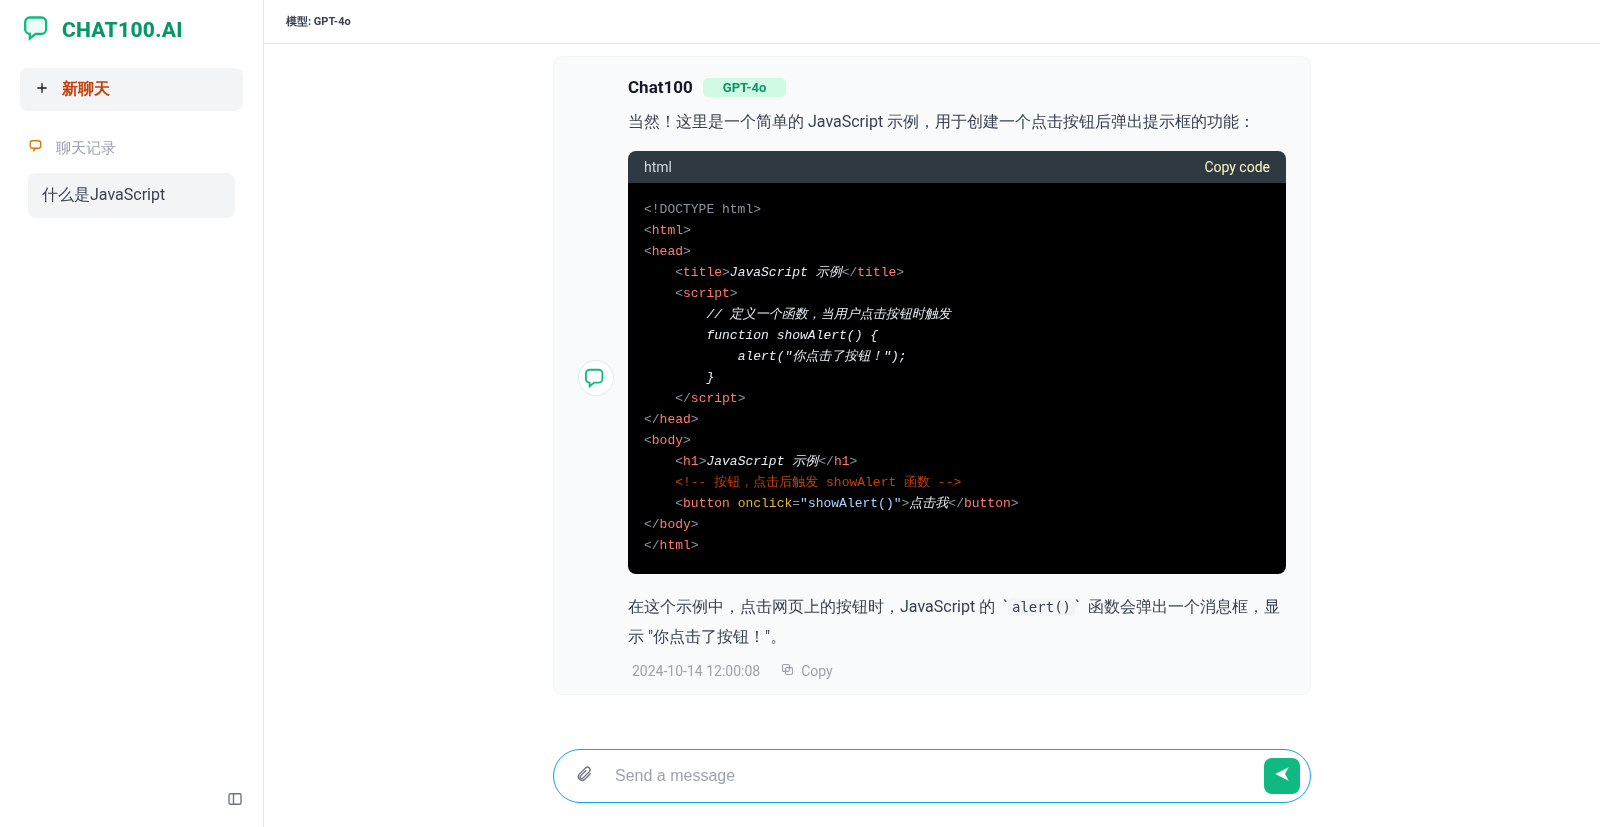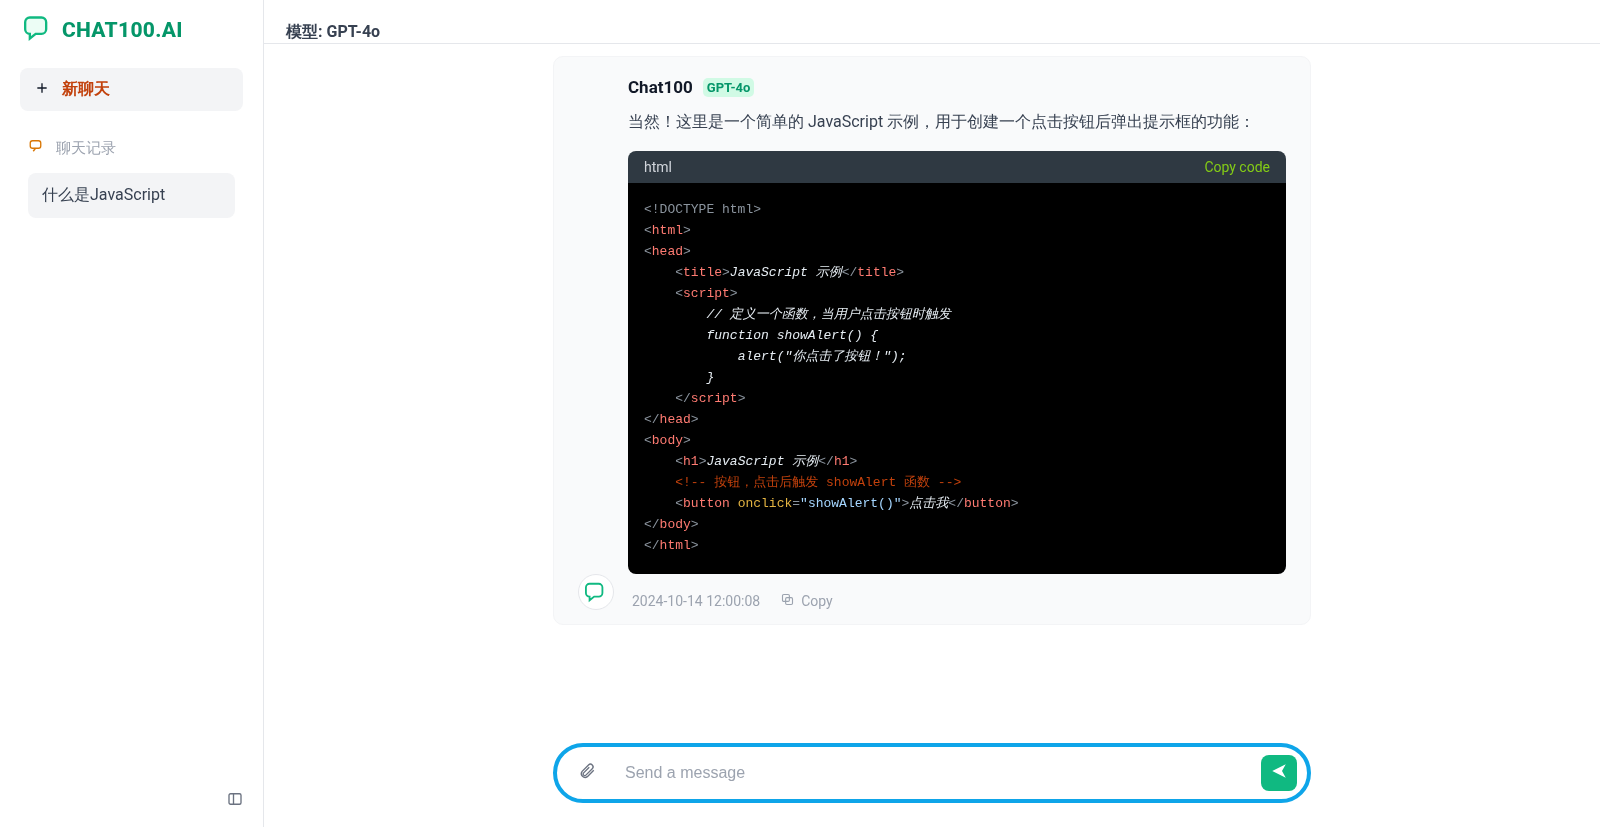--- a/index.html
+++ b/index.html
@@ -86,44 +86,44 @@
 .main {
   flex: 1;
   height: 100%;
   display: flex;
   flex-direction: column;
 }
 .topbar {
   height: 44px;
   border-bottom: 1px solid #e5e7eb;
   display: flex;
-  align-items: flex-end;
+  align-items: center;
   padding: 0 22px;
-  font-size: 16px;
+  font-size: 11px;
   font-weight: 700;
   color: #374151;
 }
 .content {
   flex: 1;
   overflow-y: auto;
   display: flex;
   flex-direction: column;
   align-items: center;
   padding-top: 12px;
 }
 .message-card {
   width: 758px;
   background: #f9fafb;
   border: 1px solid #f3f4f6;
   border-radius: 10px;
   padding: 20px 24px 14px 24px;
 }
 .msg-header {
   display: flex;
-  align-items: flex-end;
+  align-items: center;
   gap: 14px;
 }
 .avatar {
   width: 36px;
   height: 36px;
   border-radius: 50%;
   border: 1px solid #e5e7eb;
   background: #fff;
   display: flex;
   align-items: center;
@@ -140,21 +140,21 @@
 .msg-author {
   font-size: 17px;
   font-weight: 700;
   color: #111827;
 }
 .model-badge {
   background: #d1fae5;
   color: #059669;
   font-size: 13px;
   font-weight: 700;
-  padding: 2px 4px;
+  padding: 2px 20px;
   border-radius: 5px;
 }
 .msg-text {
   font-size: 16px;
   color: #374151;
   line-height: 1.85;
   margin-bottom: 14px;
 }
 .code-block {
   border-radius: 8px;
@@ -164,21 +164,21 @@
 .code-header {
   background: #2f3942;
   color: #e5e7eb;
   display: flex;
   justify-content: space-between;
   align-items: center;
   padding: 8px 16px;
   font-size: 14px;
 }
 .code-header-left { color: #d1d5db; }
-.code-header-right { color: #84cc16; cursor: pointer; }
+.code-header-right { color: #fef9c3; cursor: pointer; }
 .code-body {
   background: #000;
   color: #fff;
   padding: 16px 16px 18px 16px;
   font-family: Menlo, Consolas, "Courier New", monospace;
   font-size: 13px;
   line-height: 1.62;
   white-space: pre;
 }
 .tok-gray   { color: #8b949e; }
@@ -217,23 +217,23 @@
 .copy-row svg { width: 15px; height: 15px; }
 .composer {
   padding: 14px 0 24px 0;
   display: flex;
   justify-content: center;
 }
 .composer-inner {
   width: 758px;
   display: flex;
   align-items: center;
-  gap: 24px;
+  gap: 17px;
   background: #fff;
-  border: 4px solid #0ea5e9;
+  border: 1px solid #0ea5e9;
   border-radius: 999px;
   padding: 8px 10px 8px 16px;
 }
 .attach-button {
   width: 28px;
   height: 28px;
   display: flex;
   align-items: center;
   justify-content: center;
   color: #6b7280;
@@ -342,20 +342,25 @@
     <span class="tok-gray">&lt;/</span><span class="tok-red">script</span><span class="tok-gray">&gt;</span>
 <span class="tok-gray">&lt;/</span><span class="tok-red">head</span><span class="tok-gray">&gt;</span>
 <span class="tok-gray">&lt;</span><span class="tok-red">body</span><span class="tok-gray">&gt;</span>
     <span class="tok-gray">&lt;</span><span class="tok-red">h1</span><span class="tok-gray">&gt;</span><span class="tok-white">JavaScript 示例</span><span class="tok-gray">&lt;/</span><span class="tok-red">h1</span><span class="tok-gray">&gt;</span>
     <span class="tok-comment">&lt;!-- 按钮，点击后触发 showAlert 函数 --&gt;</span>
     <span class="tok-gray">&lt;</span><span class="tok-red">button</span> <span class="tok-yellow">onclick</span><span class="tok-gray">=</span><span class="tok-ltblue">"</span><span class="tok-ltblue">showAlert()</span><span class="tok-ltblue">"</span><span class="tok-gray">&gt;</span><span class="tok-white">点击我</span><span class="tok-gray">&lt;/</span><span class="tok-red">button</span><span class="tok-gray">&gt;</span>
 <span class="tok-gray">&lt;/</span><span class="tok-red">body</span><span class="tok-gray">&gt;</span>
 <span class="tok-gray">&lt;/</span><span class="tok-red">html</span><span class="tok-gray">&gt;</span></div>
           </div>
 
+          <div class="after-code">
+            <span>在这个示例中，点击网页上的按钮时，JavaScript 的</span>
+            <span>&nbsp;`</span><span class="inline-code">alert()</span><span>`&nbsp;</span>
+            <span>函数会弹出一个消息框，显示 "你点击了按钮！"。</span>
+          </div>
 
           <div class="msg-footer">
             <span>2024-10-14 12:00:08</span>
             <span class="copy-row">
               <span>
                 <svg viewBox="0 0 24 24" stroke="#9ca3af" stroke-width="1.8" fill="none">
                   <rect x="9" y="9" width="11" height="11" rx="2"></rect>
                     <rect x="4" y="4" width="11" height="11" rx="2"></rect>
                 </svg>
               </span>

